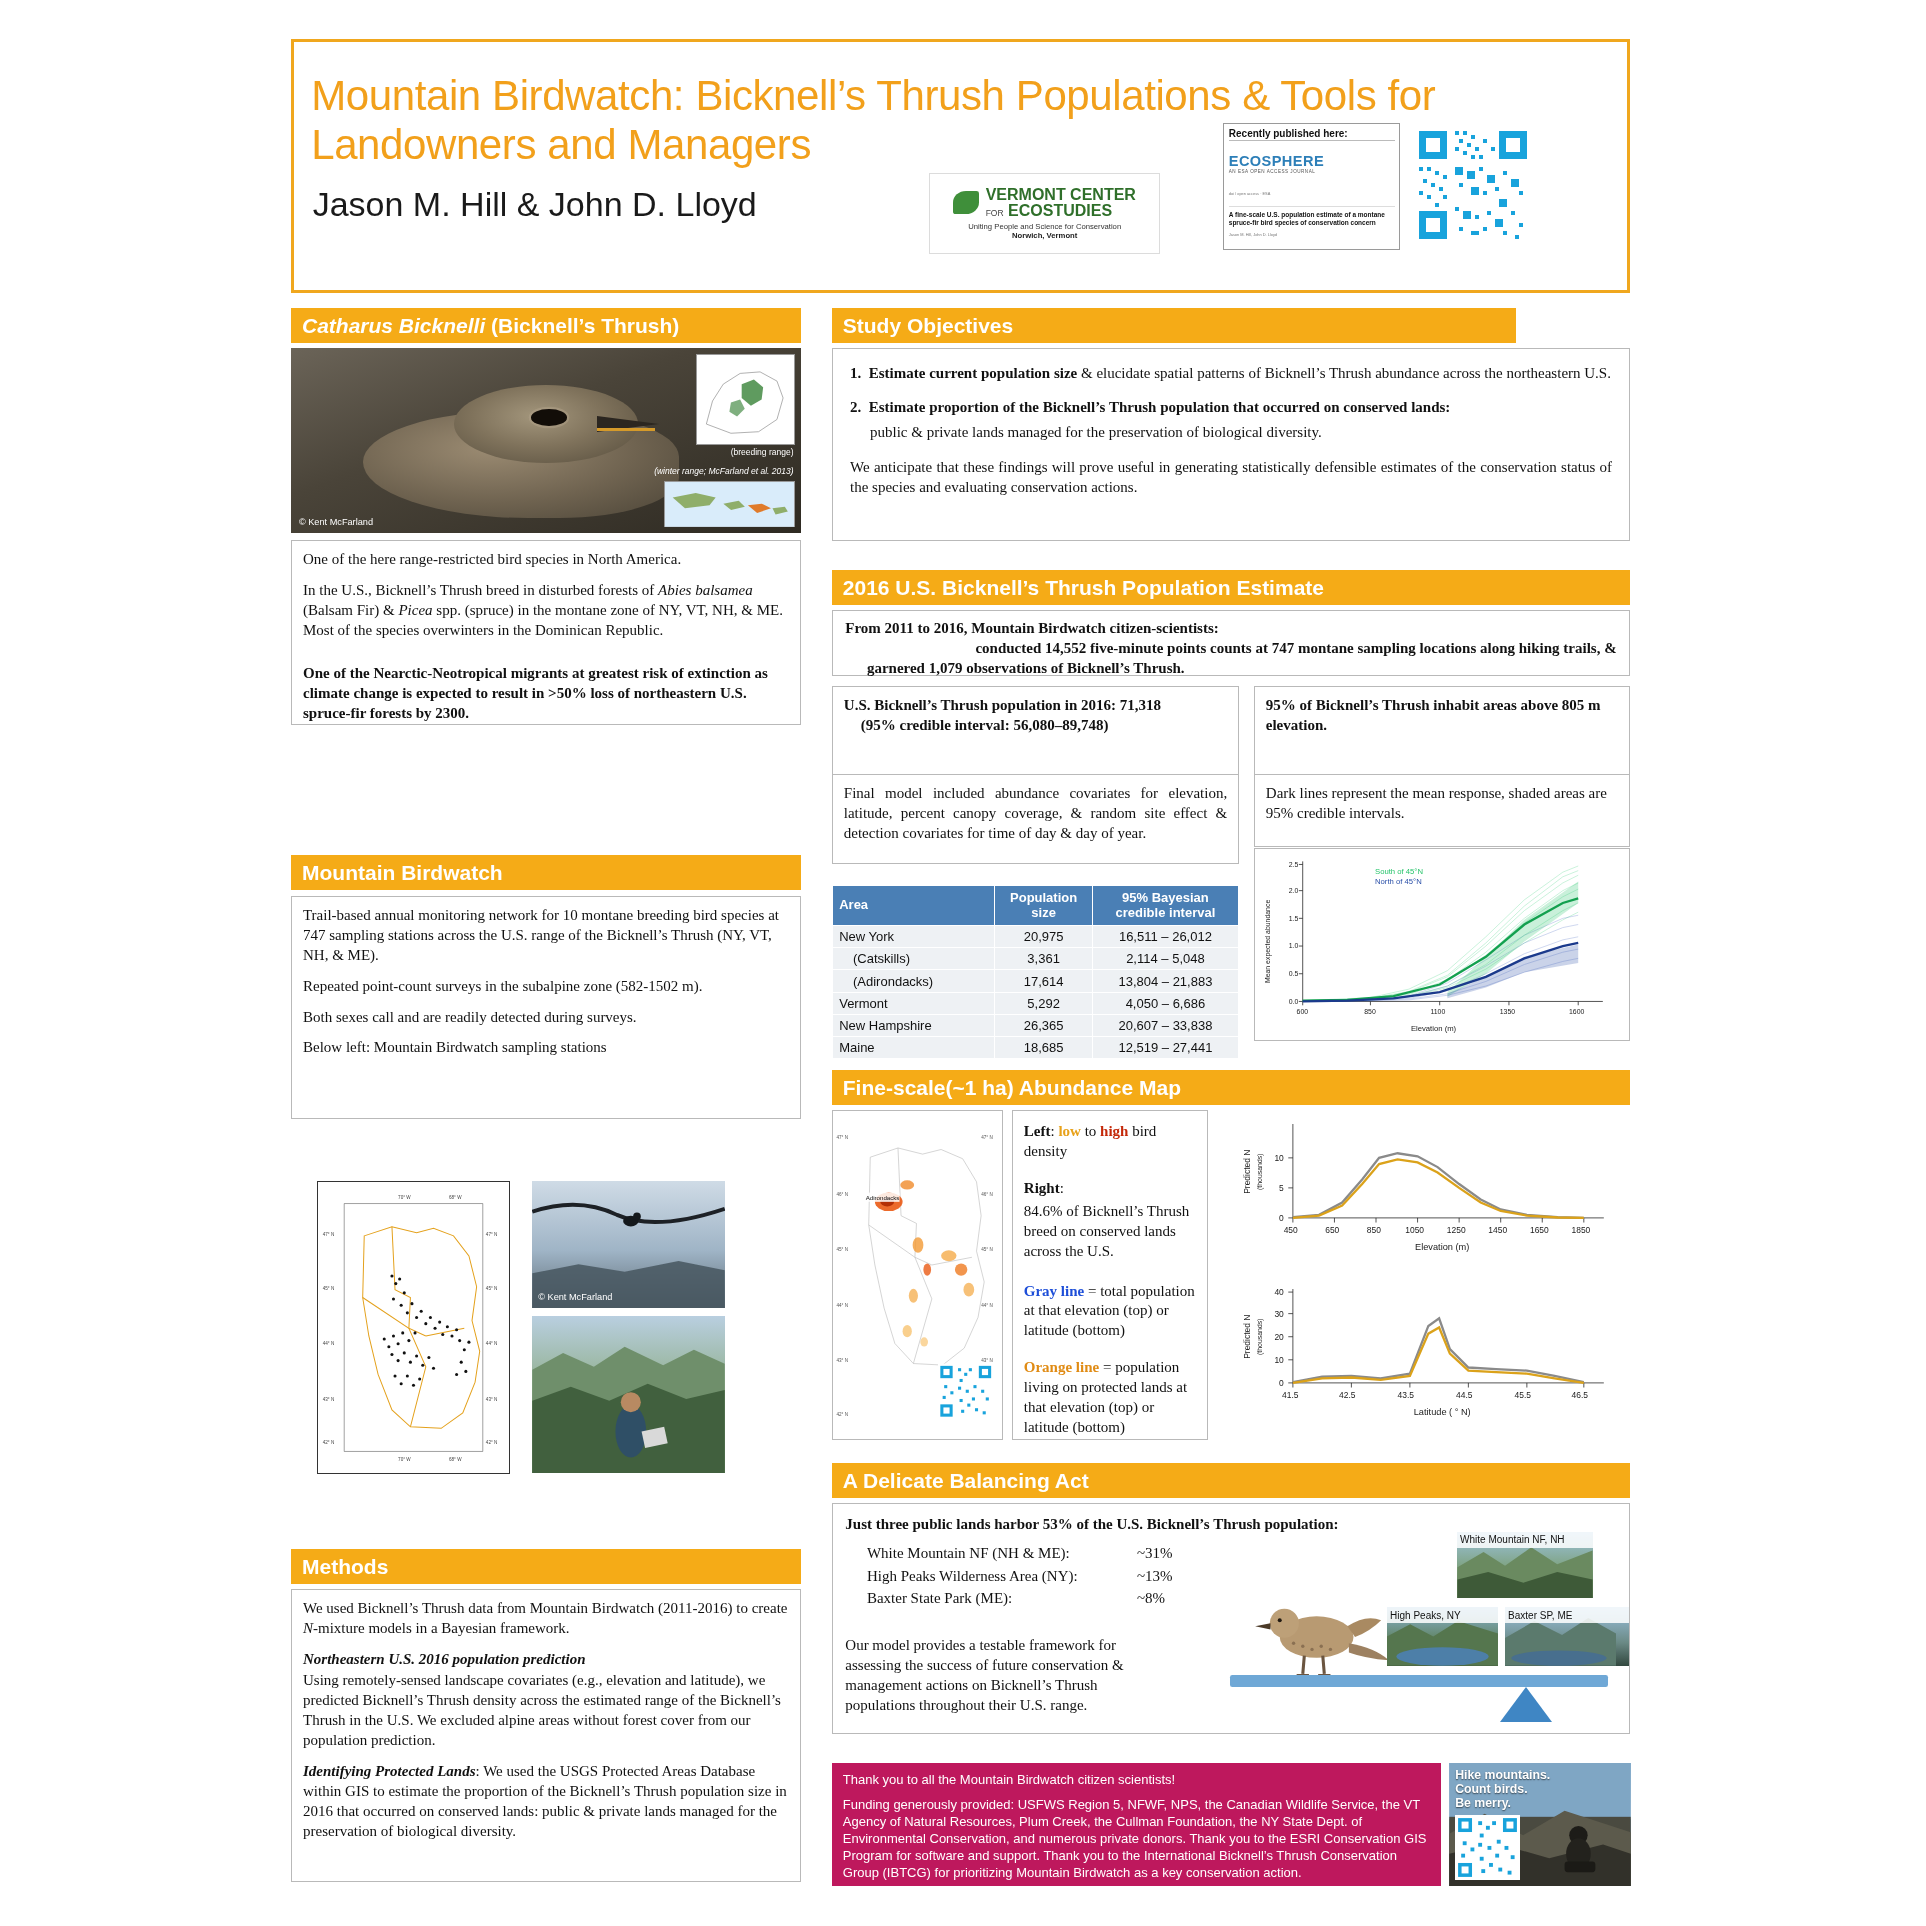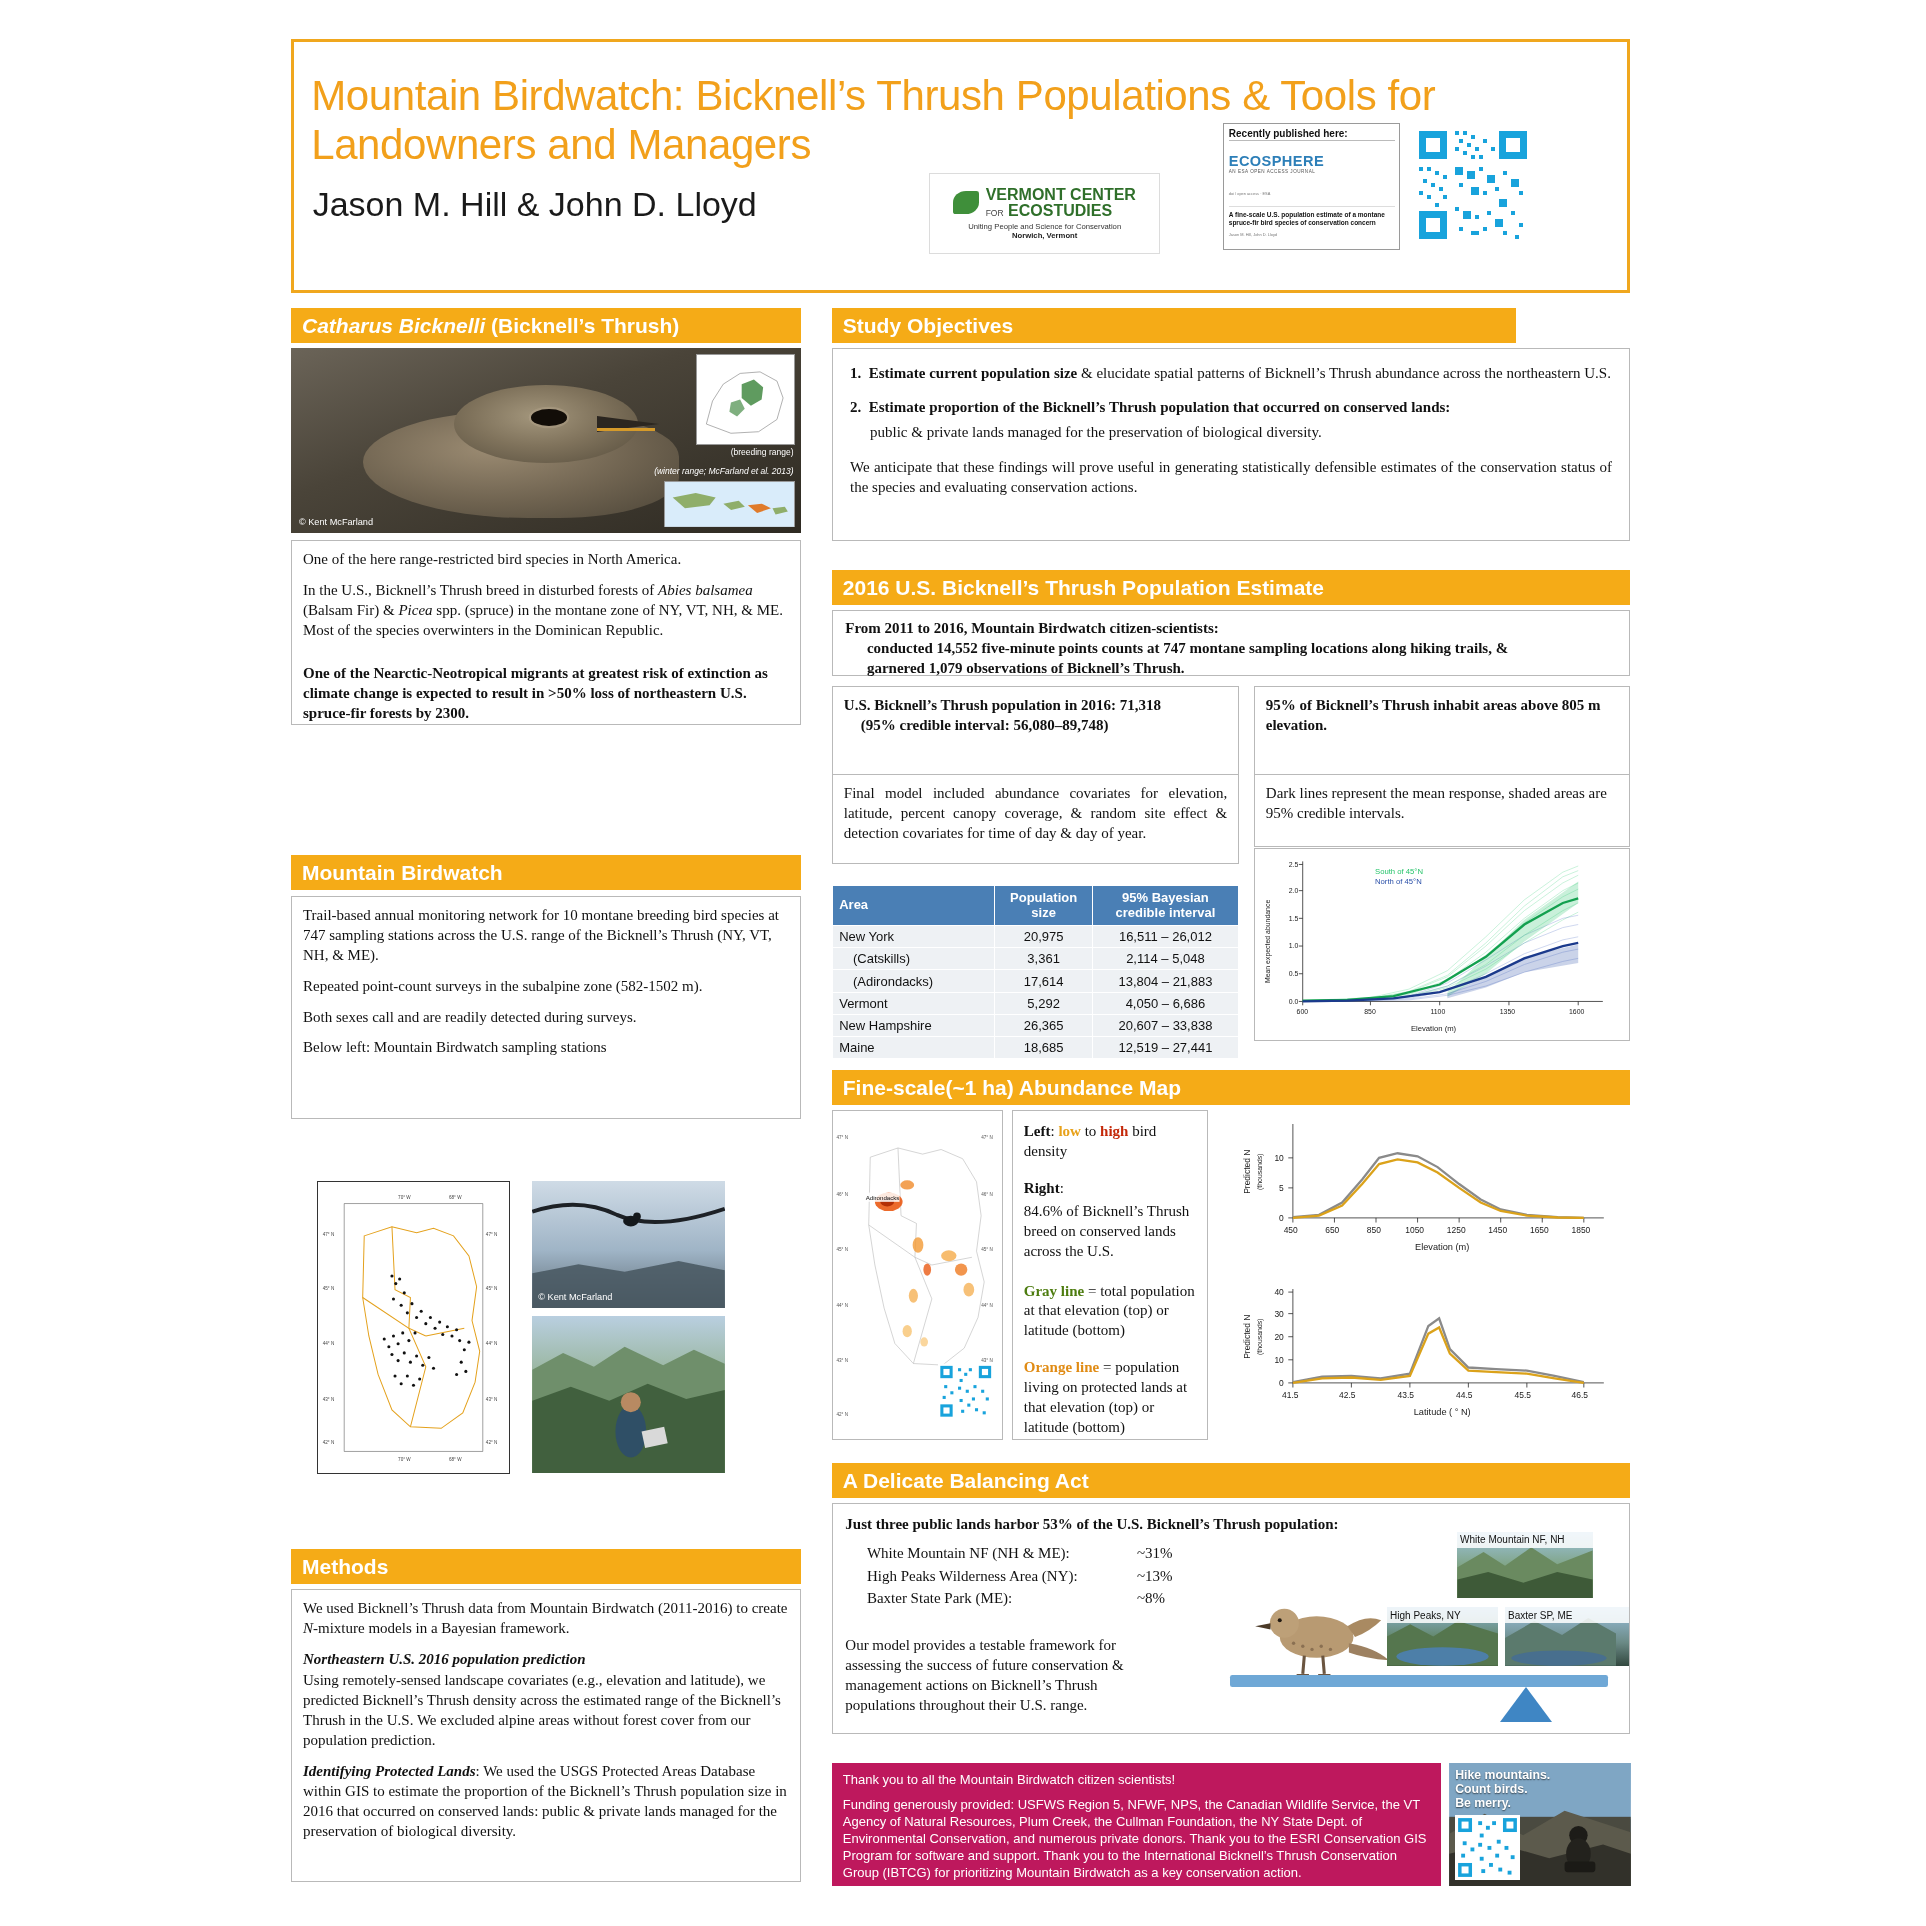--- a/index.html
+++ b/index.html
@@ -598,21 +598,21 @@
     </p>
     <p style="margin-left:20px; margin-bottom:15.4px;">public &amp; private lands managed for the preservation of biological diversity.</p>
     <p style="text-align:justify;">We anticipate that these findings will prove useful in generating statistically defensible estimates of the conservation status of the species and evaluating conservation actions.</p>
   </div>
 
   <div class="sec-head" style="left:547px; top:539px; width:798px; height:35px;">
     <span>2016 U.S. Bicknell’s Thrush Population Estimate</span>
   </div>
   <div class="panel" style="left:547px; top:579px; width:798px; height:66px; padding:7.7px 12.3px;">
     <p style="margin:0;"><b>From 2011 to 2016, Mountain Birdwatch citizen-scientists:</b></p>
-    <p style="margin:0 0 0 21.6px;"><b>conducted 14,552 five-minute points counts at 747 montane sampling locations along hiking trails, &amp;</b></p>
+    <p style="margin:0 0 0 21.6px;text-align:right;"><b>conducted 14,552 five-minute points counts at 747 montane sampling locations along hiking trails, &amp;</b></p>
     <p style="margin:0 0 0 21.6px;"><b>garnered 1,079 observations of Bicknell’s Thrush.</b></p>
   </div>
 
   <div class="panel" style="left:547px; top:655px; width:407px; height:89px; padding:9.2px 10.8px;">
     <p style="margin:0;"><b>U.S. Bicknell’s Thrush population in 2016: 71,318</b></p>
     <p style="margin:0 0 0 17px;"><b>(95% credible interval: 56,080–89,748)</b></p>
   </div>
   <div class="panel" style="left:547px; top:744px; width:407px; height:89px; padding:9.2px 10.8px; border-top:none;">
     <p style="margin:0; text-align:justify;">Final model included abundance covariates for elevation, latitude, percent canopy coverage, &amp; random site effect &amp; detection covariates for time of day &amp; day of year.</p>
   </div>
@@ -808,21 +808,21 @@
     </svg>
   </div>
 
   <div class="panel" style="left:727px; top:1079px; width:196px; height:330px; padding:10.8px;">
     <p style="margin:0 0 17px 0;">
       <b>Left</b>:
       <b style="color:#e8a21b;">low</b><span> to </span><b style="color:#c4290a;">high</b><span> bird density</span>
     </p>
     <p style="margin:0 0 3.1px 0;"><b>Right</b>:</p>
     <p style="margin:0 0 20px 0;">84.6% of Bicknell’s Thrush breed on conserved lands across the U.S.</p>
-    <p style="margin:0 0 17px 0;"><b style="color:#4d7c0f;">Gray line</b><span> = total population at that elevation (top) or latitude (bottom)</span></p>
+    <p style="margin:0 0 17px 0;"><b style="color:#1d4ed8;">Gray line</b><span> = total population at that elevation (top) or latitude (bottom)</span></p>
     <p style="margin:0;"><b style="color:#e08b14;">Orange line</b><span> = population living on protected lands at that elevation (top) or latitude (bottom)</span></p>
   </div>
 
   <div class="plot-box" style="left:934px; top:1079px; width:411px; height:165px; border:none;">
     <svg width="411" height="165" viewBox="0 0 534 214">
       <rect width="534" height="214" fill="#ffffff"></rect>
       <line x1="96" y1="18" x2="96" y2="140" stroke="#222"></line>
       <line x1="96" y1="140" x2="500" y2="140" stroke="#222"></line>
       <g font-family="Liberation Sans, sans-serif" font-size="11" fill="#222">
         <text x="78" y="144">0</text>

